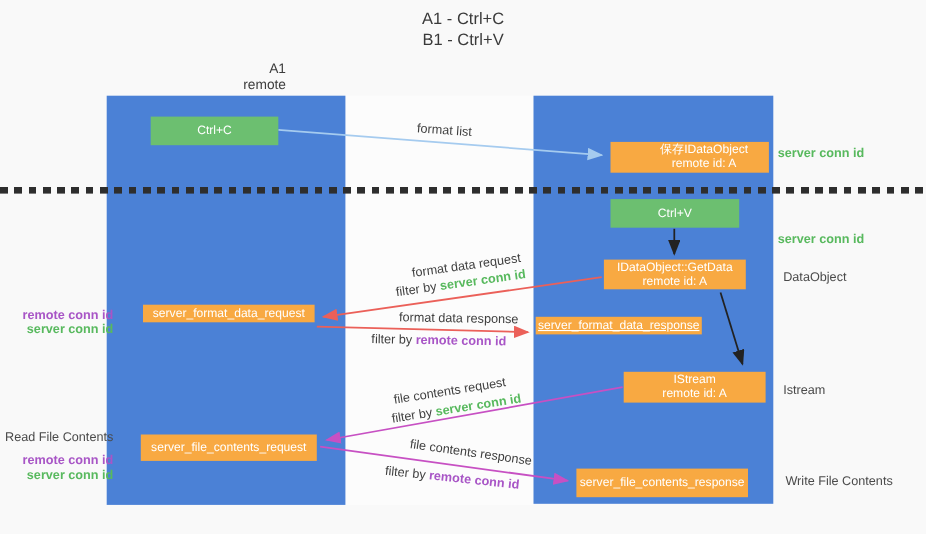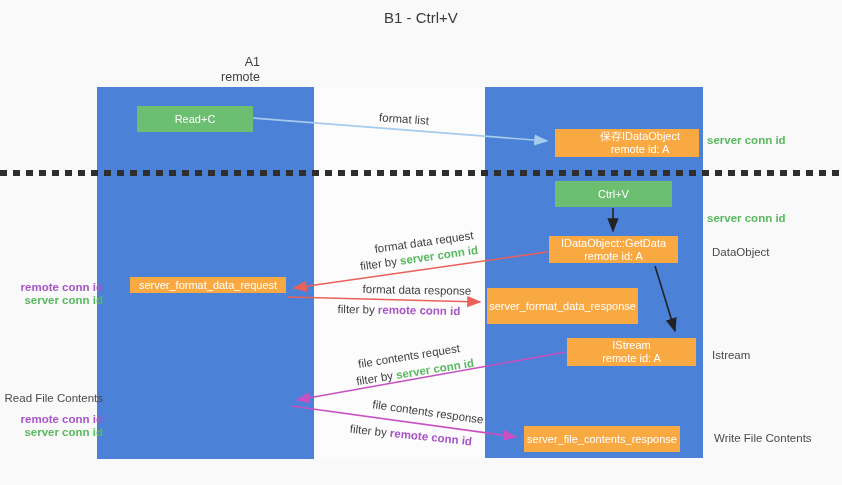--- a/index.html
+++ b/index.html
@@ -44,20 +44,21 @@
     transform:translate(-50%,-50%) rotate(var(--r,0deg));
   }
   .alabel .lab-green,.alabel .lab-purple{font-weight:bold;}
 </style>
 </head>
 <body>
 
 <div class="stage">
 
   <div class="title">
+    <div>A1 - Ctrl+C</div>
     <div>B1 - Ctrl+V</div>
   </div>
 
   <div class="col-header" style="left:150px;width:110px;">
     <div>A1</div>
     <div>remote</div>
   </div>
 
   <div class="channel"></div>
   <div class="column col-a1"></div>
@@ -82,38 +83,41 @@
     <line x1="253" y1="118" x2="547" y2="141" stroke="#a5cbef" stroke-width="1.6" marker-end="url(#mblue)"></line>
     <line x1="613" y1="208" x2="613" y2="231" stroke="#222222" stroke-width="1.6" marker-end="url(#mblack)"></line>
     <line x1="655" y1="266" x2="675" y2="331" stroke="#222222" stroke-width="1.6" marker-end="url(#mblack)"></line>
     <line x1="547" y1="252" x2="294" y2="288" stroke="#eb6059" stroke-width="1.6" marker-end="url(#mred)"></line>
     <line x1="288" y1="297" x2="480" y2="302" stroke="#eb6059" stroke-width="1.6" marker-end="url(#mred)"></line>
     <line x1="566" y1="352" x2="297" y2="400" stroke="#c750c3" stroke-width="1.6" marker-end="url(#mmag)"></line>
     <line x1="291" y1="406" x2="516" y2="437" stroke="#c750c3" stroke-width="1.6" marker-end="url(#mmag)"></line>
   </svg>
 
   <div class="node green-box" style="left:137px;top:106px;width:116px;height:26px;">
-    <div>Read+C</div>
+    <div>Ctrl+C</div>
   </div>
   <div class="node orange-box" style="left:130px;top:277px;width:156px;height:16px;">
     <div>server_format_data_request</div>
+  </div>
+  <div class="node orange-box" style="left:128px;top:395px;width:160px;height:24px;">
+    <div>server_file_contents_request</div>
   </div>
 
   <div class="node orange-box" style="left:555px;top:129px;width:118px;height:28px;padding-left:26px;">
     <div>保存IDataObject</div>
     <div>remote id: A</div>
   </div>
   <div class="node green-box" style="left:555px;top:181px;width:117px;height:26px;">
     <div>Ctrl+V</div>
   </div>
   <div class="node orange-box" style="left:549px;top:236px;width:129px;height:27px;">
     <div>IDataObject::GetData</div>
     <div>remote id: A</div>
   </div>
-  <div class="node orange-box" style="left:487px;top:288px;width:151px;height:36px;">
+  <div class="node orange-box" style="left:487px;top:288px;width:151px;height:16px;text-decoration:underline;">
     <div>server_format_data_response</div>
   </div>
   <div class="node orange-box" style="left:567px;top:338px;width:129px;height:28px;">
     <div>IStream</div>
     <div>remote id: A</div>
   </div>
   <div class="node orange-box" style="left:524px;top:426px;width:156px;height:26px;">
     <div>server_file_contents_response</div>
   </div>
 

